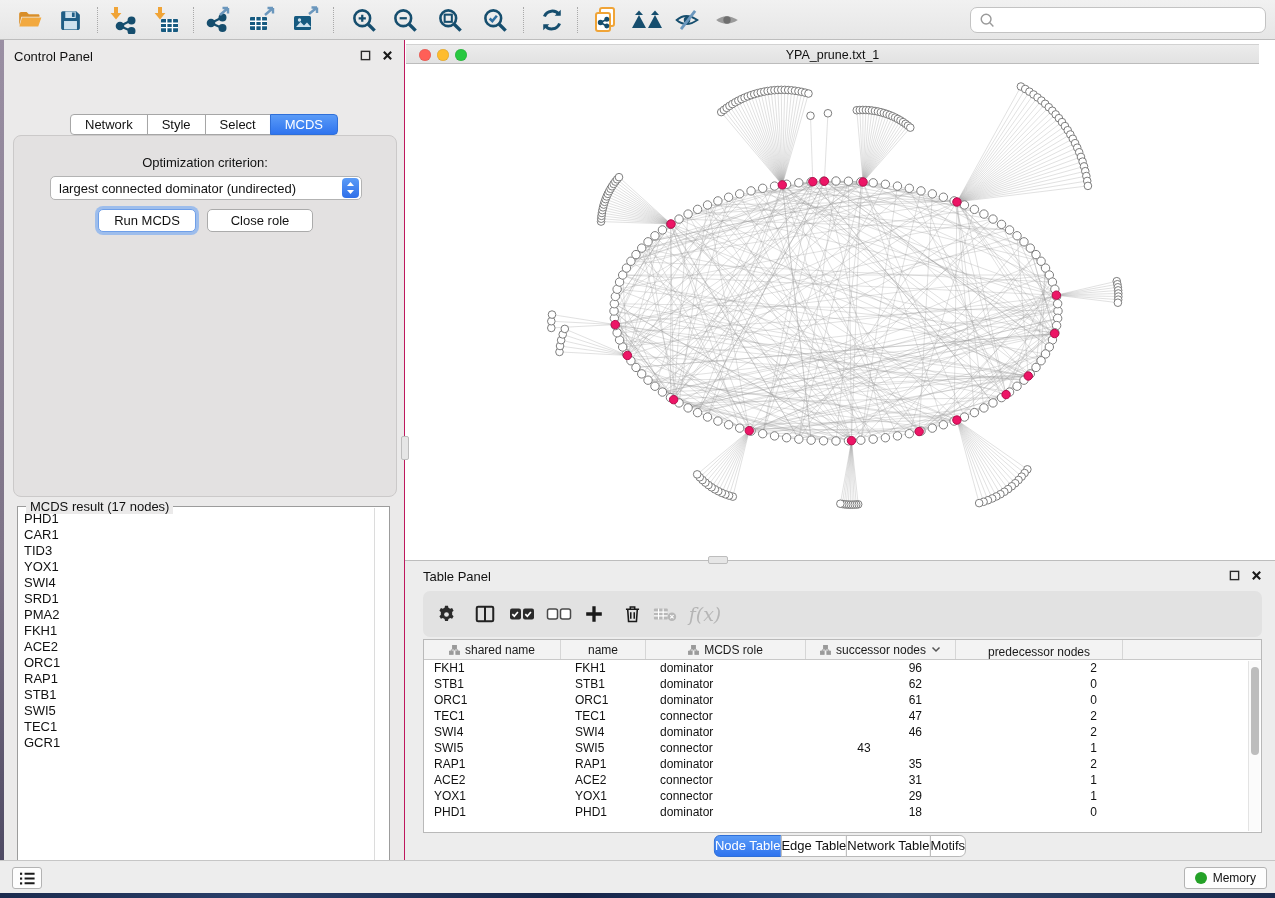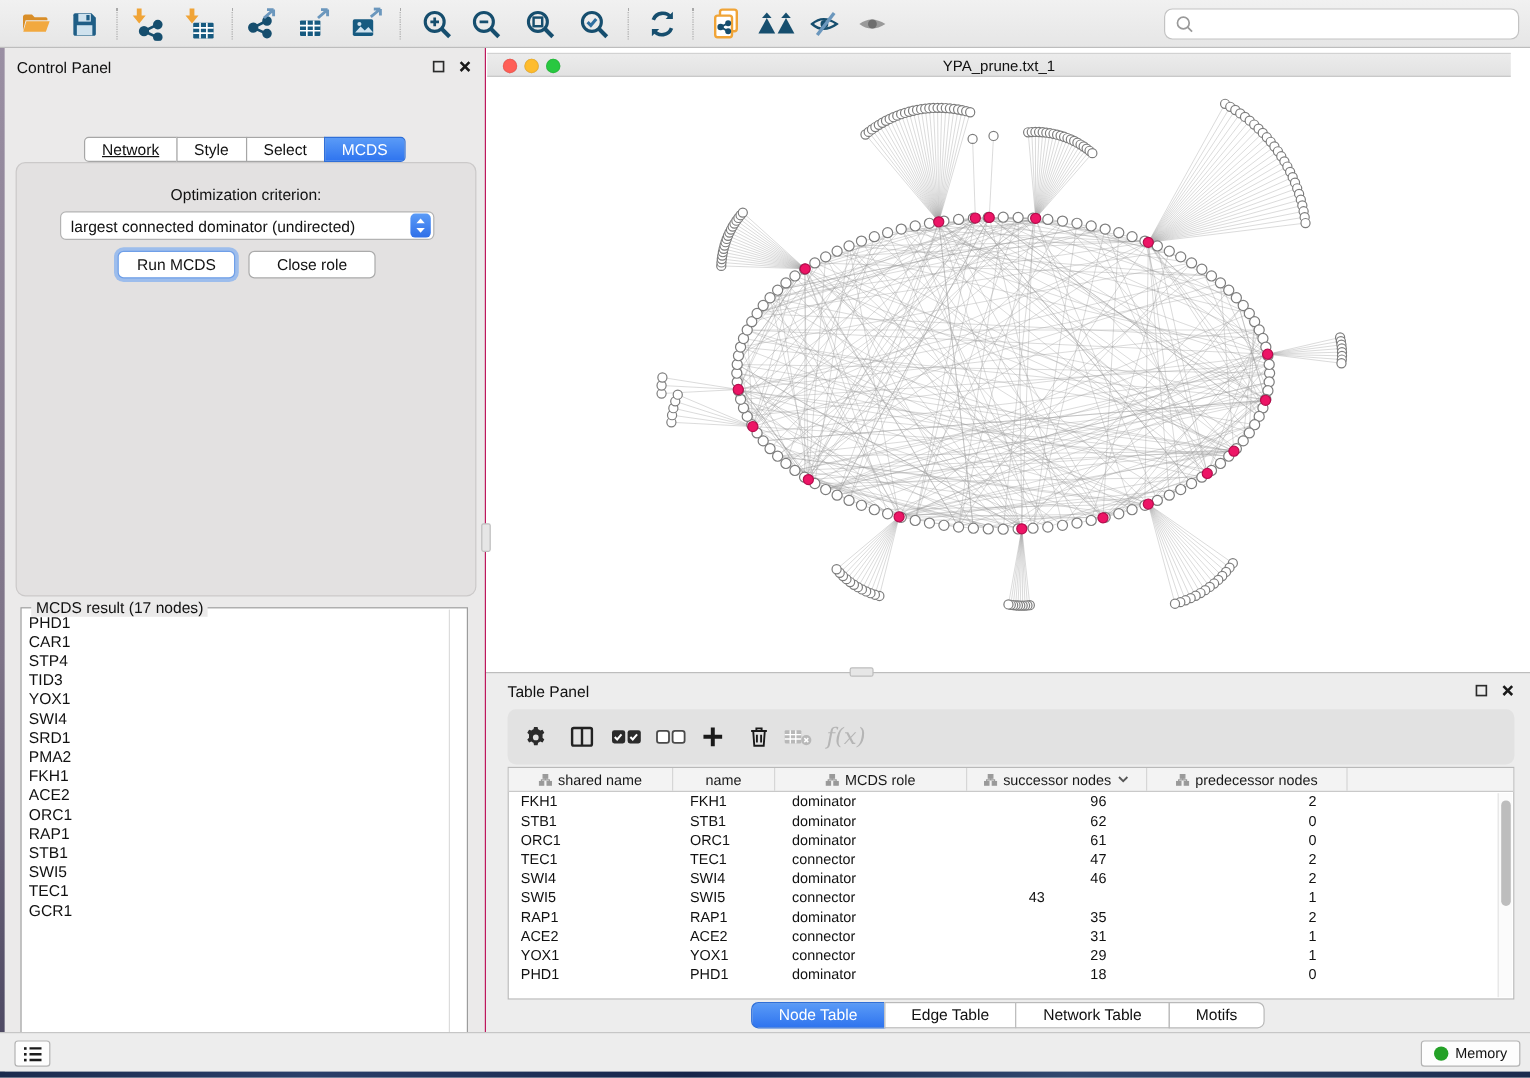--- a/index.html
+++ b/index.html
@@ -26,21 +26,21 @@
   #control-panel { position:absolute; left:4px; top:40px; width:401px; height:820px;
     background:#ebeaea; border-right:1px solid #be185d; }
   .panel-title { font-size:13px; color:#111; }
   #control-panel .panel-title { position:absolute; left:10px; top:9px; }
   .win-btns { position:absolute; top:9px; right:10px; display:flex; gap:9px; align-items:center; }
   .win-btn { width:13px; height:13px; display:flex; align-items:center; justify-content:center; cursor:default; }
 
   #control-tabs { position:absolute; top:74px; left:50%; transform:translateX(-50%); display:flex; }
   .ctab { height:21px; line-height:19px; padding:0 14px; font-size:13px; background:#fff;
     border:1px solid #a6a6a6; margin-left:-1px; color:#111; cursor:default; }
-  .ctab:first-child { border-radius:4px 0 0 4px; margin-left:0;text-decoration:underline; }
+  .ctab:first-child { border-radius:4px 0 0 4px; margin-left:0; }
   .ctab:last-child { border-radius:0 4px 4px 0; }
   .ctab.active { background:linear-gradient(#5a9bf7,#2f74ef); border-color:#2f6fd8; color:#fff; }
 
   #mcds-box { position:absolute; left:9px; top:95px; width:384px; height:362px;
     background:#e3e1e1; border:1px solid #cbc9c9; border-radius:8px; }
   #opt-label { position:absolute; top:19px; width:100%; text-align:center; font-size:13px; color:#111; }
   #criterion-select { position:absolute; left:36px; top:40px; width:312px; height:24px; background:#fff;
     border:1px solid #b3b3b3; border-radius:5px; font-size:13px; display:flex; align-items:center; }
   #criterion-select .val { flex:1; padding-left:8px; color:#111; white-space:nowrap; }
   #criterion-select .stepper { width:17px; height:20px; margin-right:2px; border-radius:4px;
@@ -97,21 +97,21 @@
   .trow { display:flex; height:16px; align-items:center; }
   .tcell { font-size:12px; color:#111; white-space:nowrap; overflow:hidden; }
   .tcell.c0 { padding-left:10px; }
   .tcell.c1, .tcell.c2 { padding-left:14px; }
   .tcell.c3 { text-align:right; padding-right:34px; }
   .tcell.c4 { text-align:right; padding-right:26px; }
   #table-vscroll { position:absolute; top:21px; right:1px; bottom:1px; width:12px; background:#fbfbfb; border-left:1px solid #e3e3e3; }
   #table-vthumb { position:absolute; top:6px; left:2px; width:8px; height:88px; background:#bdbdbd; border-radius:5px; }
 
   #table-tabs { position:absolute; top:274px; left:50%; transform:translateX(-50%); display:flex; }
-  .seg { height:22px; line-height:20px; padding:0 22px; font-size:13px; background:#fff;
+  .seg { height:22px; line-height:20px; padding:0 0; font-size:13px; background:#fff;
     border:1px solid #b9b9b9; margin-left:-1px; color:#111; cursor:default; }
   .seg:first-child { border-radius:6px 0 0 6px; margin-left:0; }
   .seg:last-child { border-radius:0 6px 6px 0; }
   .seg.active { background:linear-gradient(#5a9bf7,#2f74ef); border-color:#2f6fd8; color:#fff; }
 </style>
 </head>
 <body>
 
 <div id="toolbar">
   <div class="tbtn" style="left:14px">
@@ -297,21 +297,20 @@
       </span>
     </div>
     <div class="btn" id="run-btn">Run MCDS</div>
     <div class="btn" id="closepanel-btn">Close role</div>
   </div>
 
   <div id="result-fieldset">
     <div id="mcds-result-list">
         <div class="rnode">PHD1</div>
         <div class="rnode">CAR1</div>
-        <div class="rnode">STP4</div>
         <div class="rnode">TID3</div>
         <div class="rnode">YOX1</div>
         <div class="rnode">SWI4</div>
         <div class="rnode">SRD1</div>
         <div class="rnode">PMA2</div>
         <div class="rnode">FKH1</div>
         <div class="rnode">ACE2</div>
         <div class="rnode">ORC1</div>
         <div class="rnode">RAP1</div>
         <div class="rnode">STB1</div>
@@ -1195,21 +1194,21 @@
       <rect x="0.3" y="6.3" width="3.8" height="3"></rect>
       <rect x="6.9" y="6.3" width="3.8" height="3"></rect>
       <path d="M5.5 3.5v1.4 M2.2 6.3V4.9h6.6v1.4" fill="none" stroke-width="1"></path>
     </g>
   </svg>
           <span>successor nodes</span>
           <svg width="10" height="7" viewBox="0 0 10 7">
     <path d="M1.5 1.5l3.5 3.5 3.5-3.5" stroke="#555" stroke-width="1.5" fill="none"></path>
   </svg>
         </div>
-        <div class="hcell" style="width: 167px;">
+        <div class="hcell" style="width: 167px; flex-direction: column;">
           <svg width="11" height="10" viewBox="0 0 11 10">
     <g fill="#9a9a9a" stroke="#9a9a9a">
       <rect x="3.6" y="0.5" width="3.8" height="3" fill="#9a9a9a"></rect>
       <rect x="0.3" y="6.3" width="3.8" height="3"></rect>
       <rect x="6.9" y="6.3" width="3.8" height="3"></rect>
       <path d="M5.5 3.5v1.4 M2.2 6.3V4.9h6.6v1.4" fill="none" stroke-width="1"></path>
     </g>
   </svg>
           <span>predecessor nodes</span>
         </div>

